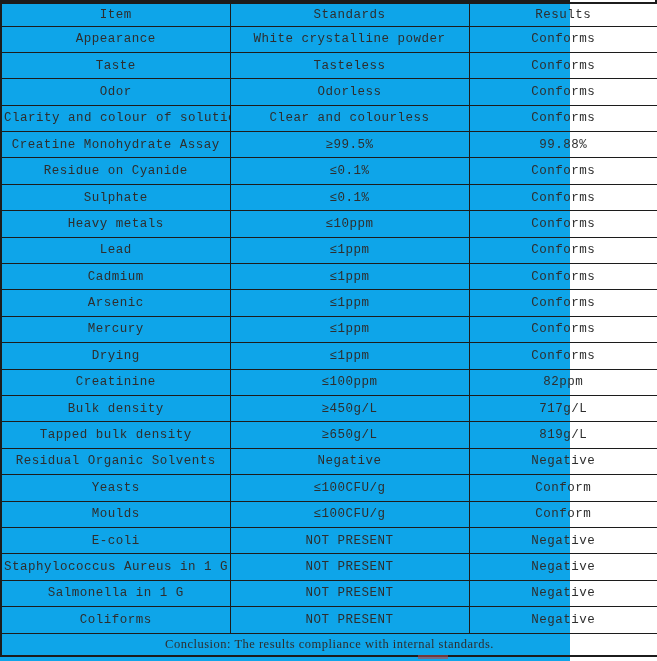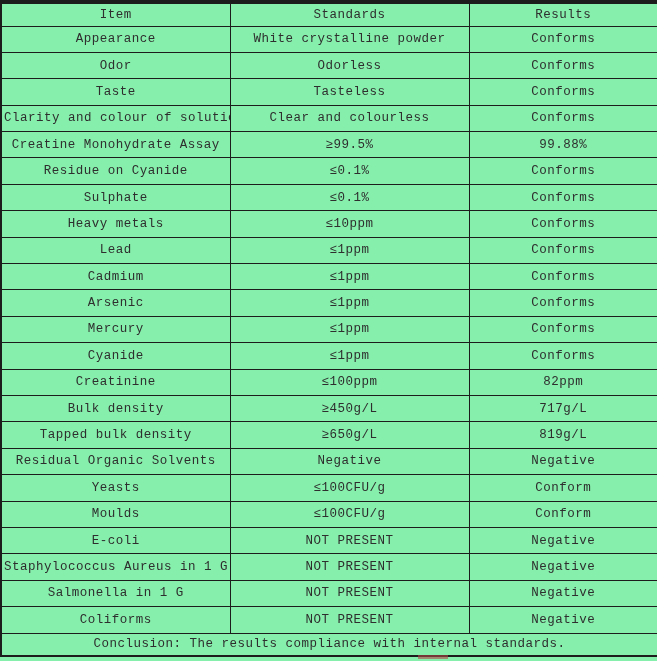--- a/index.html
+++ b/index.html
@@ -1,19 +1,19 @@
 <!DOCTYPE html>
 <html><head>
 <meta charset="utf-8">
 <style>
   * { margin: 0; padding: 0; box-sizing: border-box; }
   html, body { width: 657px; height: 661px; background: #ffffff; overflow: hidden; }
   body { font-family: "Liberation Mono", "DejaVu Sans Mono", monospace; color: #2e2e2e; }
 
-  .page { position: relative; width: 657px; height: 661px; background: #86efac; }
+  .page { position: relative; width: 570px; height: 661px; background: #0ea5e9; }
 
   
   .top-sliver { position: relative; height: 2px; background: #fff; border-bottom: 2px solid #1c1c1c; }
   .top-sliver .stub { position: absolute; top: 0; width: 2px; height: 2px; background: #1c1c1c; }
 
   table.coa {
     width: 657px;
     height: 655px;
     border-collapse: collapse;
     table-layout: fixed;
@@ -27,21 +27,21 @@
     letter-spacing: 0.5px;
     white-space: nowrap;
     overflow: hidden;
     padding: 0 2px;
     color: #2e2e2e;
   }
   table.coa { border: 2px solid #1c1c1c; }
   table.coa tr { height: 23px; }
 
   td.conclusion-cell {
-    font-family: Liberation Mono, monospace;
+    font-family: Liberation Serif, serif;
     font-size: 14px;
     letter-spacing: 0px;
     color: #3d3d3d;
   }
 
   .red-marker {
     position: absolute;
     left: 418px;
     top: 655px;
     width: 30px;
@@ -76,27 +76,27 @@
         <th>Results</th>
       </tr>
     </thead>
     <tbody>
         <tr>
     <td>Appearance</td>
     <td>White crystalline powder</td>
     <td>Conforms</td>
   </tr>
         <tr>
+    <td>Taste</td>
+    <td>Tasteless</td>
+    <td>Conforms</td>
+  </tr>
+        <tr>
     <td>Odor</td>
     <td>Odorless</td>
-    <td>Conforms</td>
-  </tr>
-        <tr>
-    <td>Taste</td>
-    <td>Tasteless</td>
     <td>Conforms</td>
   </tr>
         <tr>
     <td>Clarity and colour of solution</td>
     <td>Clear and colourless</td>
     <td>Conforms</td>
   </tr>
         <tr>
     <td>Creatine Monohydrate Assay</td>
     <td>≥99.5%</td>
@@ -131,21 +131,21 @@
     <td>Arsenic</td>
     <td>≤1ppm</td>
     <td>Conforms</td>
   </tr>
         <tr>
     <td>Mercury</td>
     <td>≤1ppm</td>
     <td>Conforms</td>
   </tr>
         <tr>
-    <td>Cyanide</td>
+    <td>Drying</td>
     <td>≤1ppm</td>
     <td>Conforms</td>
   </tr>
         <tr>
     <td>Creatinine</td>
     <td>≤100ppm</td>
     <td>82ppm</td>
   </tr>
         <tr>
     <td>Bulk density</td>

